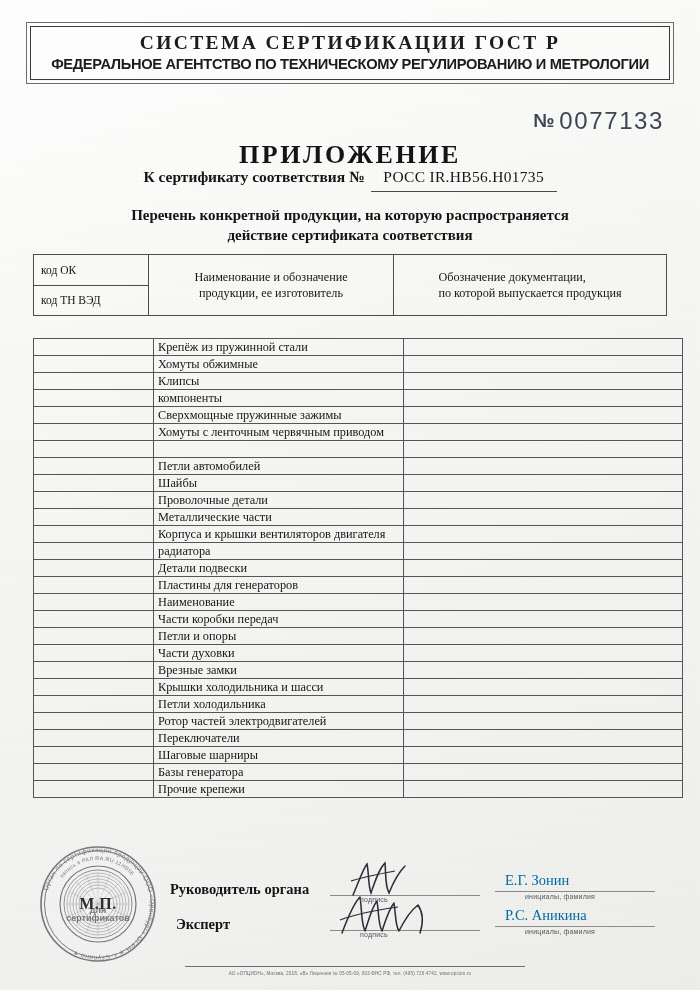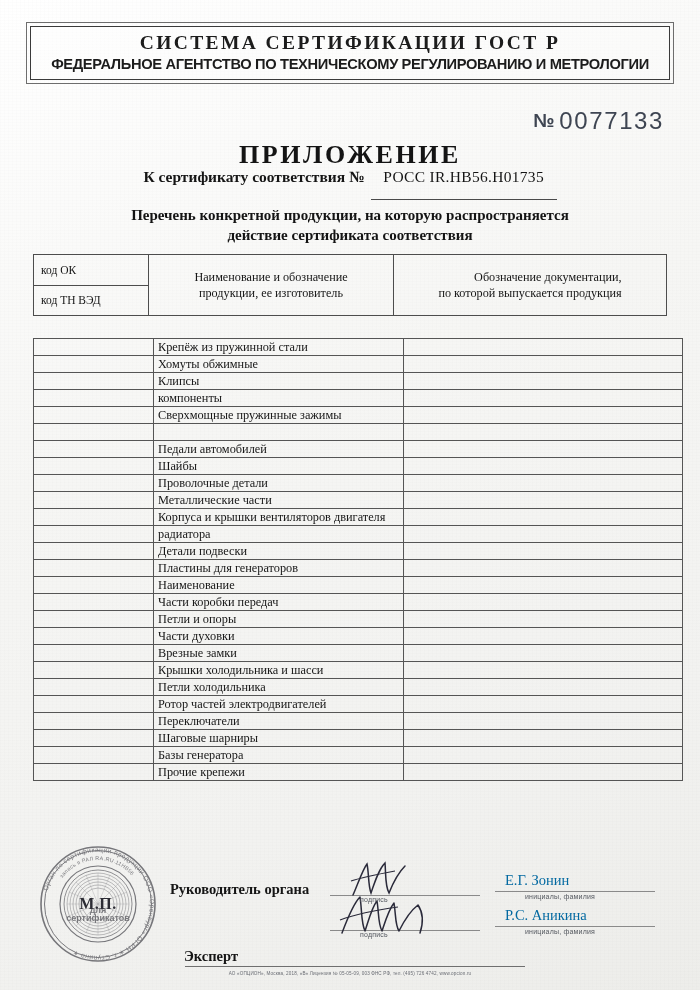--- a/index.html
+++ b/index.html
@@ -65,21 +65,21 @@
     font-size:26px;font-weight:bold;letter-spacing:2.6px;color:#141414;
   }
   .cert-line{
     position:absolute;left:0;top:168px;width:700px;text-align:center;
     font-family:"Liberation Serif", serif;font-size:15.5px;font-weight:bold;color:#151515;
   }
   .cert-line .val{
     display:inline-block;min-width:178px;
     border-bottom:1px solid #4a4a4a;
     font-weight:normal;font-size:15.5px;
-    text-align:center;margin-left:6px;padding:0 4px 13px 4px;
+    text-align:center;margin-left:6px;padding:0 4px 5px 4px;
     letter-spacing:0.3px;
   }
   .subtitle{
     position:absolute;left:0;top:205px;width:700px;text-align:center;
     font-family:"Liberation Serif", serif;font-size:15px;font-weight:bold;
     line-height:1.35;color:#141414;
   }
 
   
   .head-table{
@@ -95,21 +95,21 @@
     font-size:11.5px;font-family:"Liberation Serif", serif;color:#151515;
   }
   .ht-code.first{border-bottom:1px solid #4d4d4d;}
   .ht-col-name{
     width:245px;box-sizing:border-box;border-right:1px solid #4d4d4d;
     display:flex;align-items:center;justify-content:center;text-align:center;
     font-size:12.2px;line-height:1.35;padding:0 6px;color:#151515;
   }
   .ht-col-doc{
     flex:1;box-sizing:border-box;
-    display:flex;align-items:center;justify-content:center;text-align:right;
+    display:flex;align-items:center;justify-content:center;text-align:left;
     font-size:12.2px;line-height:1.35;padding:0 6px;color:#151515;
   }
 
   
   .prod-table{
     position:absolute;left:33px;top:338px;width:634px;
     border-collapse:collapse;
     table-layout:fixed;
   }
   .prod-table td{
@@ -129,21 +129,21 @@
   .c-doc{width:274px;}
   tr.blank td{height:16px;}
 
   
   .sig-block{position:absolute;left:0;top:855px;width:700px;height:105px;}
   .sig-role{
     position:absolute;font-family:"Liberation Serif", serif;
     font-weight:bold;font-size:14.5px;color:#151515;
   }
   .sig-role.r1{left:170px;top:26px;}
-  .sig-role.r2{left:184px;top:61px;margin-top:32px;}
+  .sig-role.r2{left:176px;top:61px;}
 
   .sig-rule{position:absolute;border-bottom:1px solid #8a8a8a;}
   .sig-rule.s1{left:330px;top:40px;width:150px;}
   .sig-rule.s2{left:330px;top:75px;width:150px;}
   .sig-rule.n1{left:495px;top:36px;width:160px;}
   .sig-rule.n2{left:495px;top:71px;width:160px;}
 
   .sig-caption{
     position:absolute;font-family:"Liberation Sans", sans-serif;
     font-size:7px;color:#54585f;letter-spacing:0.2px;
@@ -255,28 +255,33 @@
         <tr>
           <td class="c-code"></td>
           <td class="c-name">компоненты</td>
           <td class="c-doc"></td>
         </tr>
         <tr>
           <td class="c-code"></td>
           <td class="c-name">Сверхмощные пружинные зажимы</td>
           <td class="c-doc"></td>
         </tr>
+        <tr>
+          <td class="c-code"></td>
+          <td class="c-name">Хомуты с ленточным червячным приводом</td>
+          <td class="c-doc"></td>
+        </tr>
         <tr class="blank">
           <td class="c-code"></td>
           <td class="c-name"></td>
           <td class="c-doc"></td>
         </tr>
         <tr>
           <td class="c-code"></td>
-          <td class="c-name">Педали автомобилей</td>
+          <td class="c-name">Петли автомобилей</td>
           <td class="c-doc"></td>
         </tr>
         <tr>
           <td class="c-code"></td>
           <td class="c-name">Шайбы</td>
           <td class="c-doc"></td>
         </tr>
         <tr>
           <td class="c-code"></td>
           <td class="c-name">Проволочные детали</td>

